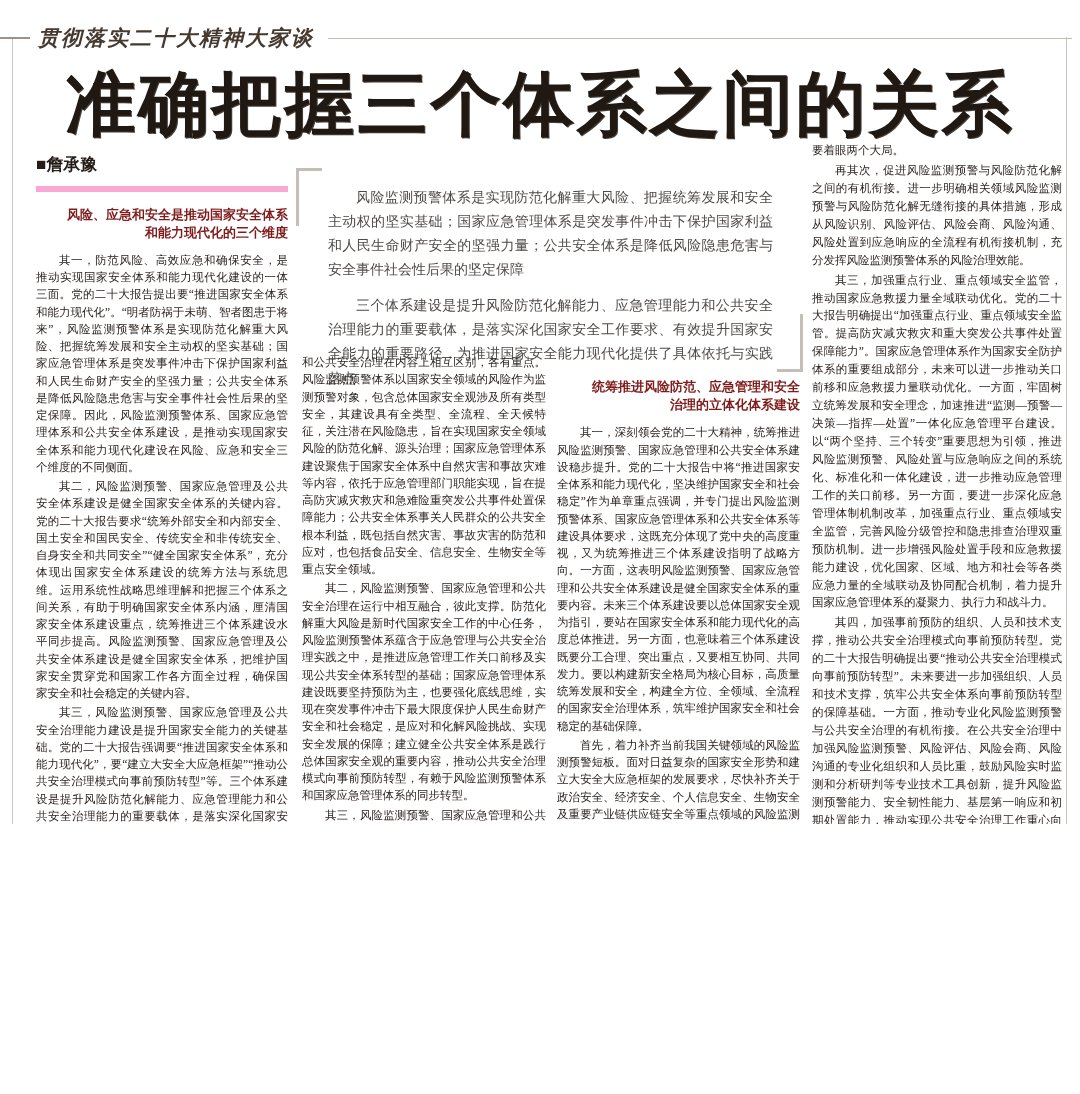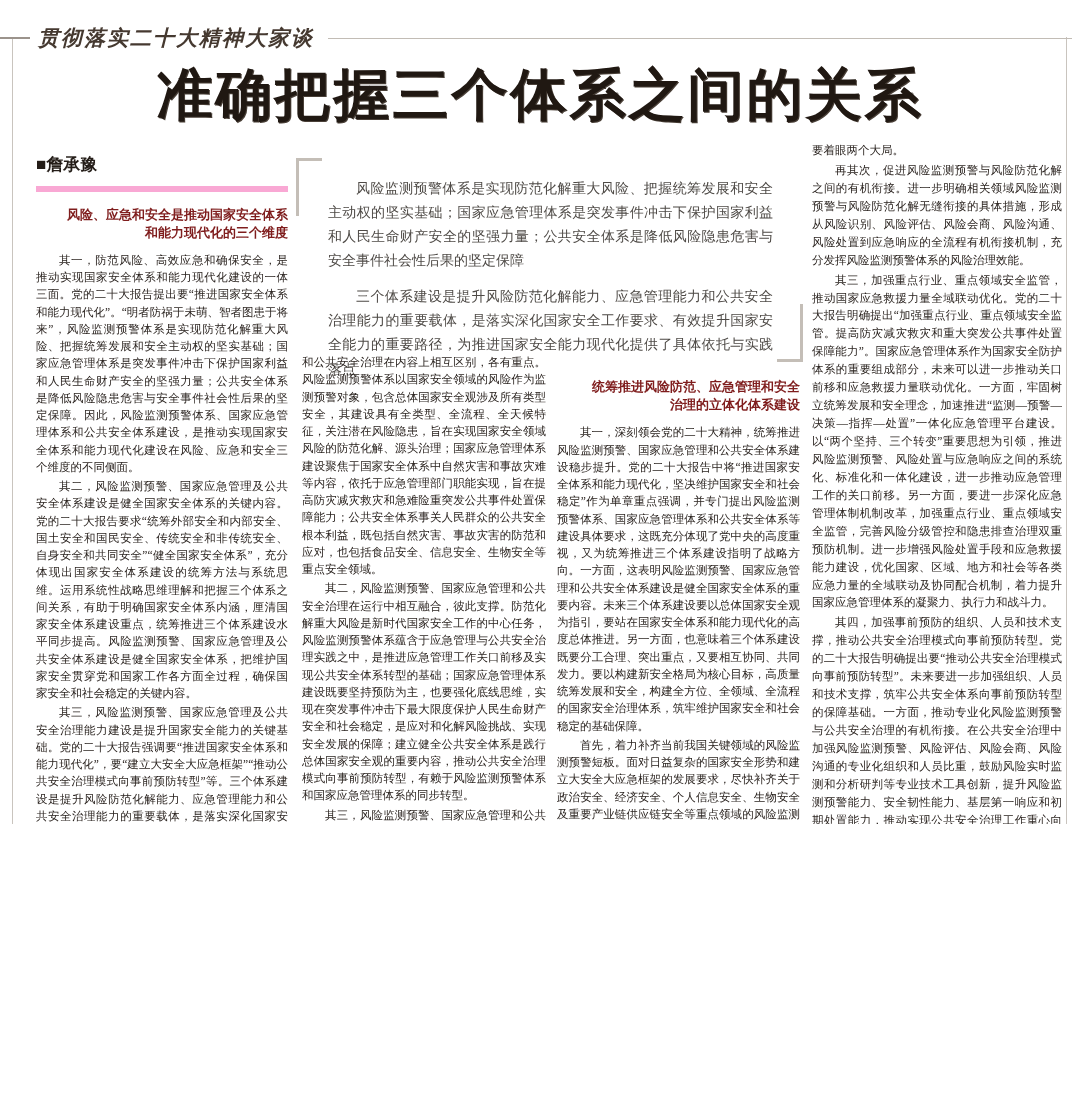--- a/index.html
+++ b/index.html
@@ -21,21 +21,21 @@
   .rule-long  { flex:1; height:1px; background:#c2bcb5; margin-left:14px; }
   .banner-text {
     font-family:"Liberation Sans","DejaVu Sans",sans-serif;
     font-weight:900; font-style:italic; font-size:21px; letter-spacing:2px;
     color:#453930; white-space:nowrap;
   }
   
   .title {
     position:absolute; left:0; top:58px; width:1080px; text-align:center;
     font-family:"Liberation Sans","DejaVu Sans",sans-serif;
-    font-weight:900; font-size:56px; letter-spacing:3px; color:#201812;
+    font-weight:900; font-size:70px; letter-spacing:3px; color:#201812;
     text-shadow:1px 1px 0 #4a4038;
   }
   
   .col { position:absolute; overflow:hidden; font-size:11.5px; line-height:1.5; }
   .col p { text-align:justify; text-indent:2em; margin:0 0 2px 0; }
   .col p.no-indent { text-indent:0; }
   .col1 { left:36px;  top:152px; width:252px; height:926px; }
   .col2 { left:302px; top:354px; width:244px; height:712px; }
   .col3 { left:557px; top:366px; width:243px; height:712px; }
   .col4 { left:812px; top:142px; width:250px; height:936px; line-height:1.56; }
@@ -44,23 +44,23 @@
     font-weight:800; font-size:17px; color:#241d18;
     padding-bottom:8px; border-bottom:6px solid #f9a8d4; margin-bottom:14px;
   }
   .sec-heading {
     font-family:"Liberation Sans","DejaVu Sans",sans-serif;
     font-weight:800; font-size:13px; line-height:1.4; color:#7f1d1d;
     text-indent:2em; margin:12px 0 10px 0; text-align:right;
   }
   
   .quote-box {
-    position:absolute; left:302px; top:160px; width:497px; height:196px;
+    position:absolute; left:302px; top:170px; width:497px; height:196px;
     padding:16px 26px 0 26px;
-    font-family:Liberation Sans, sans-serif;
+    font-family:Liberation Mono, monospace;
     font-size:14px; line-height:1.72; color:#4e4a46;
   }
   .quote-box p { text-align:justify; text-indent:2em; margin-bottom:12px; }
   .corner-tl { position:absolute; left:-6px; top:-2px; width:26px; height:58px;
     border-left:3px solid #c4beb7; border-top:3px solid #c4beb7; }
   .corner-br { position:absolute; right:-4px; bottom:-6px; width:26px; height:58px;
     border-right:3px solid #c4beb7; border-bottom:3px solid #c4beb7; }
   .affil { font-family:"Liberation Sans","DejaVu Sans",sans-serif; font-weight:800; font-size:12px; }
   
   .watermark {

